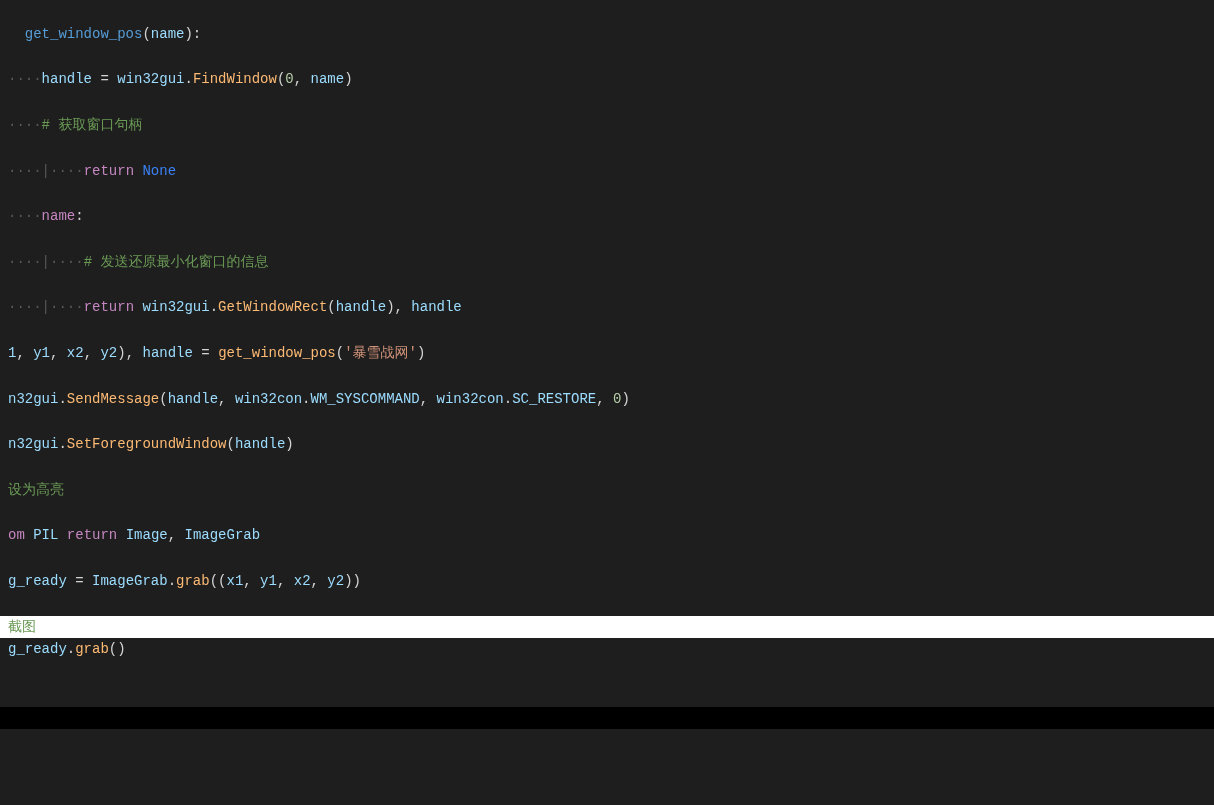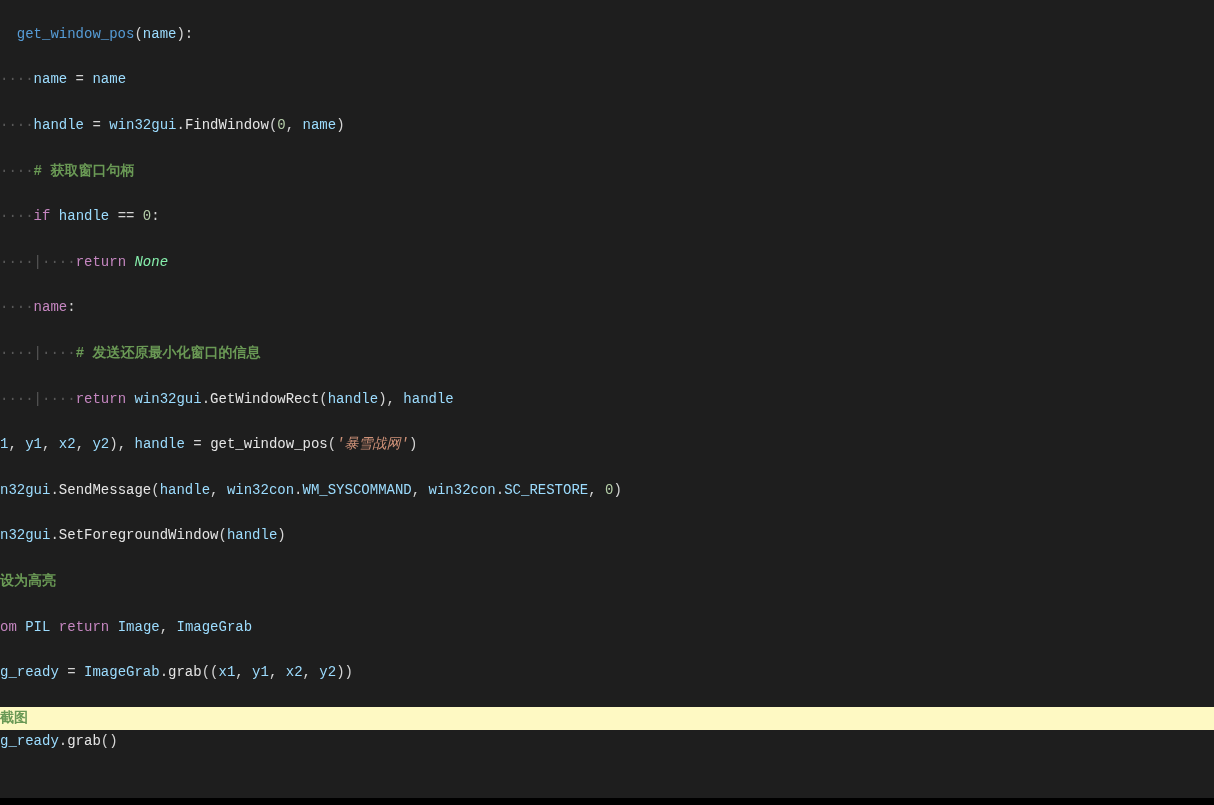--- a/index.html
+++ b/index.html
@@ -15,47 +15,45 @@
     flex-direction: column;
   }
   .editor {
     flex: 0 0 auto;
     padding-top: 0;
     line-height: 22.8px;
     white-space: pre;
     background: #1e1e1e;
     overflow: hidden;
   }
-  .line { padding-left: 0; }
+  .line { padding-left: 8px; }
   .kw-def { color: #569cd6; }
   .kw-flow { color: #c586c0; }
-  .kw-const { color: #86efac; font-style: italic; }
-  .fn-name { color: #e5e5e5; text-align: right; }
+  .kw-const { color: #3b82f6; }
+  .fn-name { color: #fdba74; text-align: right; }
   .param { color: #9cdcfe; }
   .var { color: #9cdcfe; }
-  .comment { color: #6a9955; font-weight: bold; }
-  .string { color: #ce9178; font-style: italic; }
+  .comment { color: #6a9955; }
+  .string { color: #ce9178; }
   .num { color: #b5cea8; }
   .punct { color: #d4d4d4; }
   .dots { color: #585858; }
-  .highlight-line { background: #fef9c3; display: inline-block; width: 100%; }
+  .highlight-line { background: #ffffff; display: inline-block; width: 100%; }
   .bottom-black {
     height: 22px;
     background: #000000;
   }
 </style>
 </head>
 <body>
 
 <div class="editor">
 <div class="line"><span class="kw-def">  get_window_pos</span><span class="punct">(</span><span class="param">name</span><span class="punct">):</span></div>
-<div class="line"><span class="dots">····</span><span class="var">name</span><span class="punct"> = </span><span class="var">name</span></div>
 <div class="line"><span class="dots">····</span><span class="var">handle</span><span class="punct"> = </span><span class="var">win32gui</span><span class="punct">.</span><span class="fn-name">FindWindow</span><span class="punct">(</span><span class="num">0</span><span class="punct">, </span><span class="var">name</span><span class="punct">)</span></div>
 <div class="line"><span class="dots">····</span><span class="comment"># 获取窗口句柄</span></div>
-<div class="line"><span class="dots">····</span><span class="kw-flow">if</span><span> </span><span class="var">handle</span><span class="punct"> == </span><span class="num">0</span><span class="punct">:</span></div>
 <div class="line"><span class="dots">····</span><span class="dots">|</span><span class="dots">····</span><span class="kw-flow">return</span><span> </span><span class="kw-const">None</span></div>
 <div class="line"><span class="dots">····</span><span class="kw-flow">name</span><span class="punct">:</span></div>
 <div class="line"><span class="dots">····</span><span class="dots">|</span><span class="dots">····</span><span class="comment"># 发送还原最小化窗口的信息</span></div>
 <div class="line"><span class="dots">····</span><span class="dots">|</span><span class="dots">····</span><span class="kw-flow">return</span><span> </span><span class="var">win32gui</span><span class="punct">.</span><span class="fn-name">GetWindowRect</span><span class="punct">(</span><span class="var">handle</span><span class="punct">), </span><span class="var">handle</span></div>
 <div class="line"><span class="var">1</span><span class="punct">, </span><span class="var">y1</span><span class="punct">, </span><span class="var">x2</span><span class="punct">, </span><span class="var">y2</span><span class="punct">)</span><span class="punct">, </span><span class="var">handle</span><span class="punct"> = </span><span class="fn-name">get_window_pos</span><span class="punct">(</span><span class="string">'暴雪战网'</span><span class="punct">)</span></div>
 <div class="line"><span class="var">n32gui</span><span class="punct">.</span><span class="fn-name">SendMessage</span><span class="punct">(</span><span class="var">handle</span><span class="punct">, </span><span class="var">win32con</span><span class="punct">.</span><span class="var">WM_SYSCOMMAND</span><span class="punct">, </span><span class="var">win32con</span><span class="punct">.</span><span class="var">SC_RESTORE</span><span class="punct">, </span><span class="num">0</span><span class="punct">)</span></div>
 <div class="line"><span class="var">n32gui</span><span class="punct">.</span><span class="fn-name">SetForegroundWindow</span><span class="punct">(</span><span class="var">handle</span><span class="punct">)</span></div>
 <div class="line"><span class="comment">设为高亮</span></div>
 <div class="line"><span class="kw-flow">om</span><span> </span><span class="var">PIL</span><span> </span><span class="kw-flow">return</span><span> </span><span class="var">Image</span><span class="punct">, </span><span class="var">ImageGrab</span></div>
 <div class="line"><span class="var">g_ready</span><span class="punct"> = </span><span class="var">ImageGrab</span><span class="punct">.</span><span class="fn-name">grab</span><span class="punct">((</span><span class="var">x1</span><span class="punct">, </span><span class="var">y1</span><span class="punct">, </span><span class="var">x2</span><span class="punct">, </span><span class="var">y2</span><span class="punct">))</span></div>

